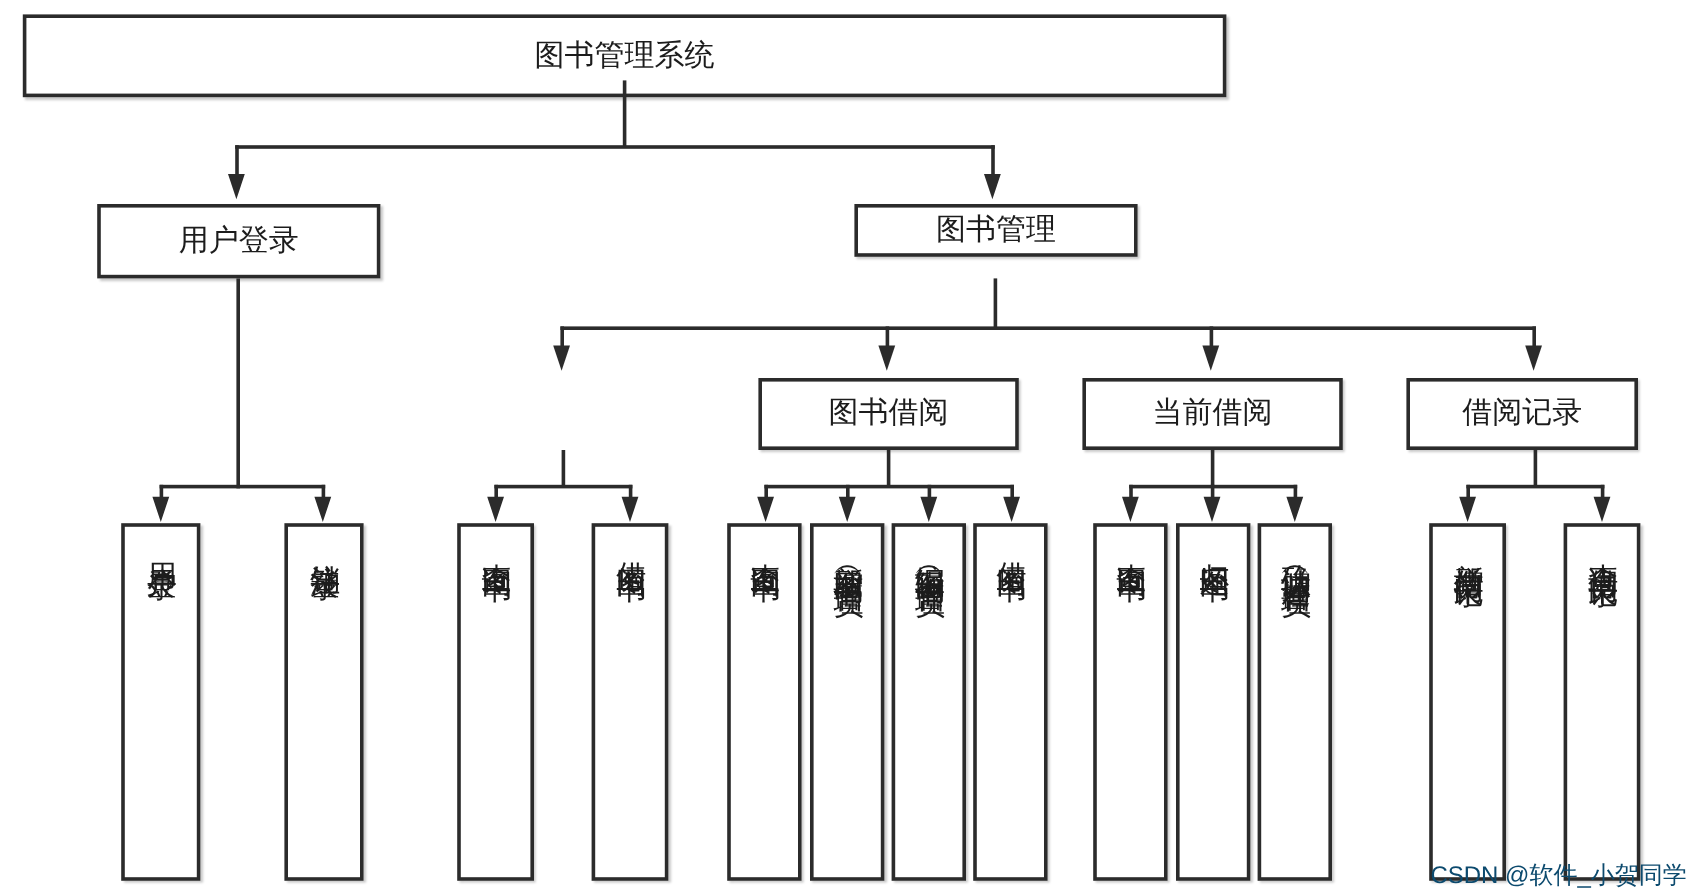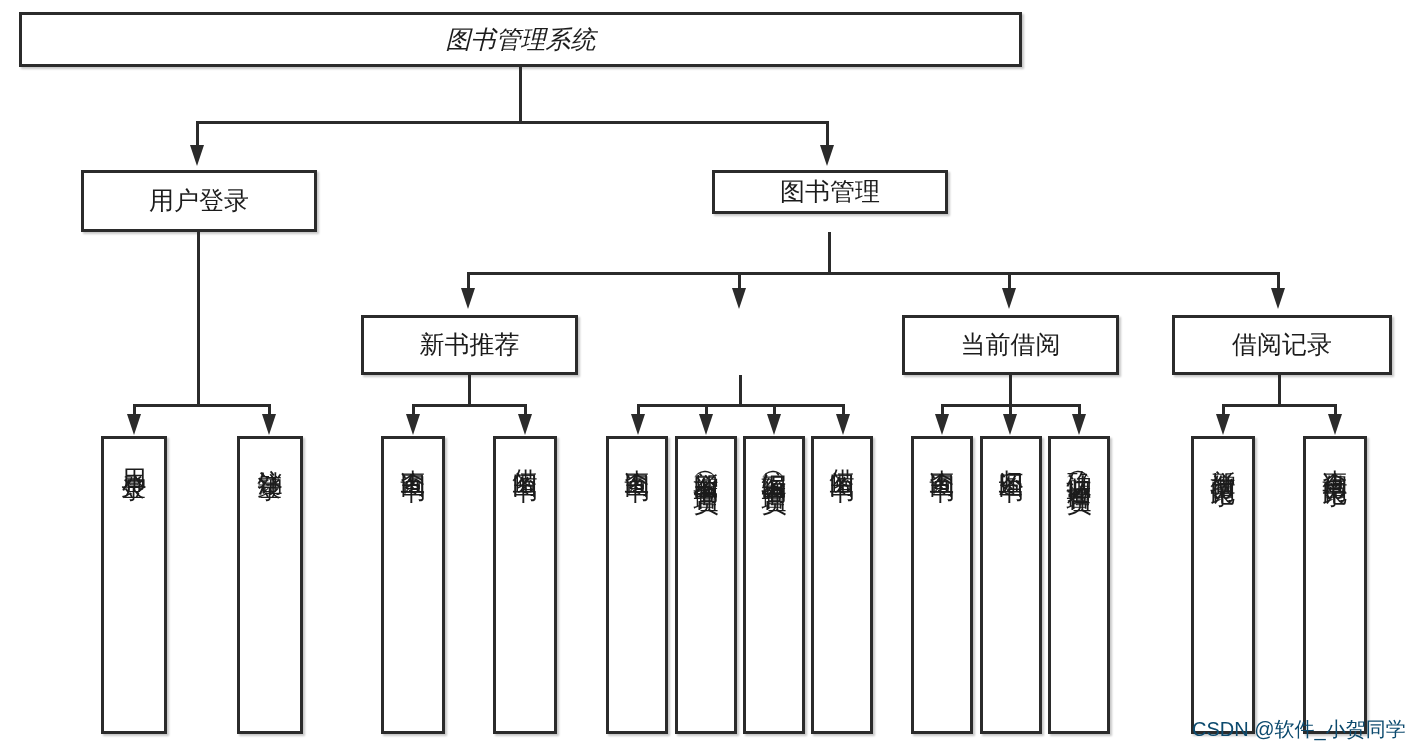--- a/index.html
+++ b/index.html
@@ -82,21 +82,21 @@
     font-size: 20px;
     white-space: nowrap;
     pointer-events: none;
   }
 </style>
 </head>
 <body>
 
 <div id="canvas">
 
-  <div class="node root h" style="left:19px; top:12px; width:1003px; height:55px;font-style:italic;">
+  <div class="node root h" style="left:19px; top:12px; width:1003px; height:69px;">
     <span class="label">图书管理系统</span>
   </div>
 
   <div class="vline" style="left:519px; top:67px; width:3px; height:56px;"></div>
   <div class="hline" style="left:196px; top:121px; width:633px; height:3px;"></div>
   <div class="vline" style="left:196px; top:121px; width:3px; height:26px;"></div>
   <div class="arrow" style="left:190px; top:145px;"></div>
   <div class="vline" style="left:826px; top:121px; width:3px; height:26px;"></div>
   <div class="arrow" style="left:820px; top:145px;"></div>
 
@@ -119,27 +119,27 @@
   <div class="hline" style="left:467px; top:272px; width:813px; height:3px;"></div>
   <div class="vline" style="left:467px; top:272px; width:3px; height:18px;"></div>
   <div class="arrow" style="left:461px; top:288px;"></div>
   <div class="vline" style="left:738px; top:272px; width:3px; height:18px;"></div>
   <div class="arrow" style="left:732px; top:288px;"></div>
   <div class="vline" style="left:1008px; top:272px; width:3px; height:18px;"></div>
   <div class="arrow" style="left:1002px; top:288px;"></div>
   <div class="vline" style="left:1277px; top:272px; width:3px; height:18px;"></div>
   <div class="arrow" style="left:1271px; top:288px;"></div>
 
-  <div class="node h" style="left:361px; top:315px; width:217px; height:60px;">
-    <span class="label">新书推荐</span>
+  <div class="node h" style="left:632px; top:315px; width:217px; height:60px;">
+    <span class="label">图书借阅</span>
   </div>
   <div class="node h" style="left:902px; top:315px; width:217px; height:60px;">
     <span class="label">当前借阅</span>
   </div>
-  <div class="node h" style="left:1172px; top:315px; width:220px; height:60px;">
+  <div class="node h" style="left:1172px; top:315px; width:193px; height:60px;">
     <span class="label">借阅记录</span>
   </div>
 
   <div class="vline" style="left:468px; top:375px; width:3px; height:31px;"></div>
   <div class="hline" style="left:412px; top:404px; width:115px; height:3px;"></div>
   <div class="vline" style="left:412px; top:404px; width:3px; height:12px;"></div>
   <div class="arrow" style="left:406px; top:414px;"></div>
   <div class="vline" style="left:524px; top:404px; width:3px; height:12px;"></div>
   <div class="arrow" style="left:518px; top:414px;"></div>
 

